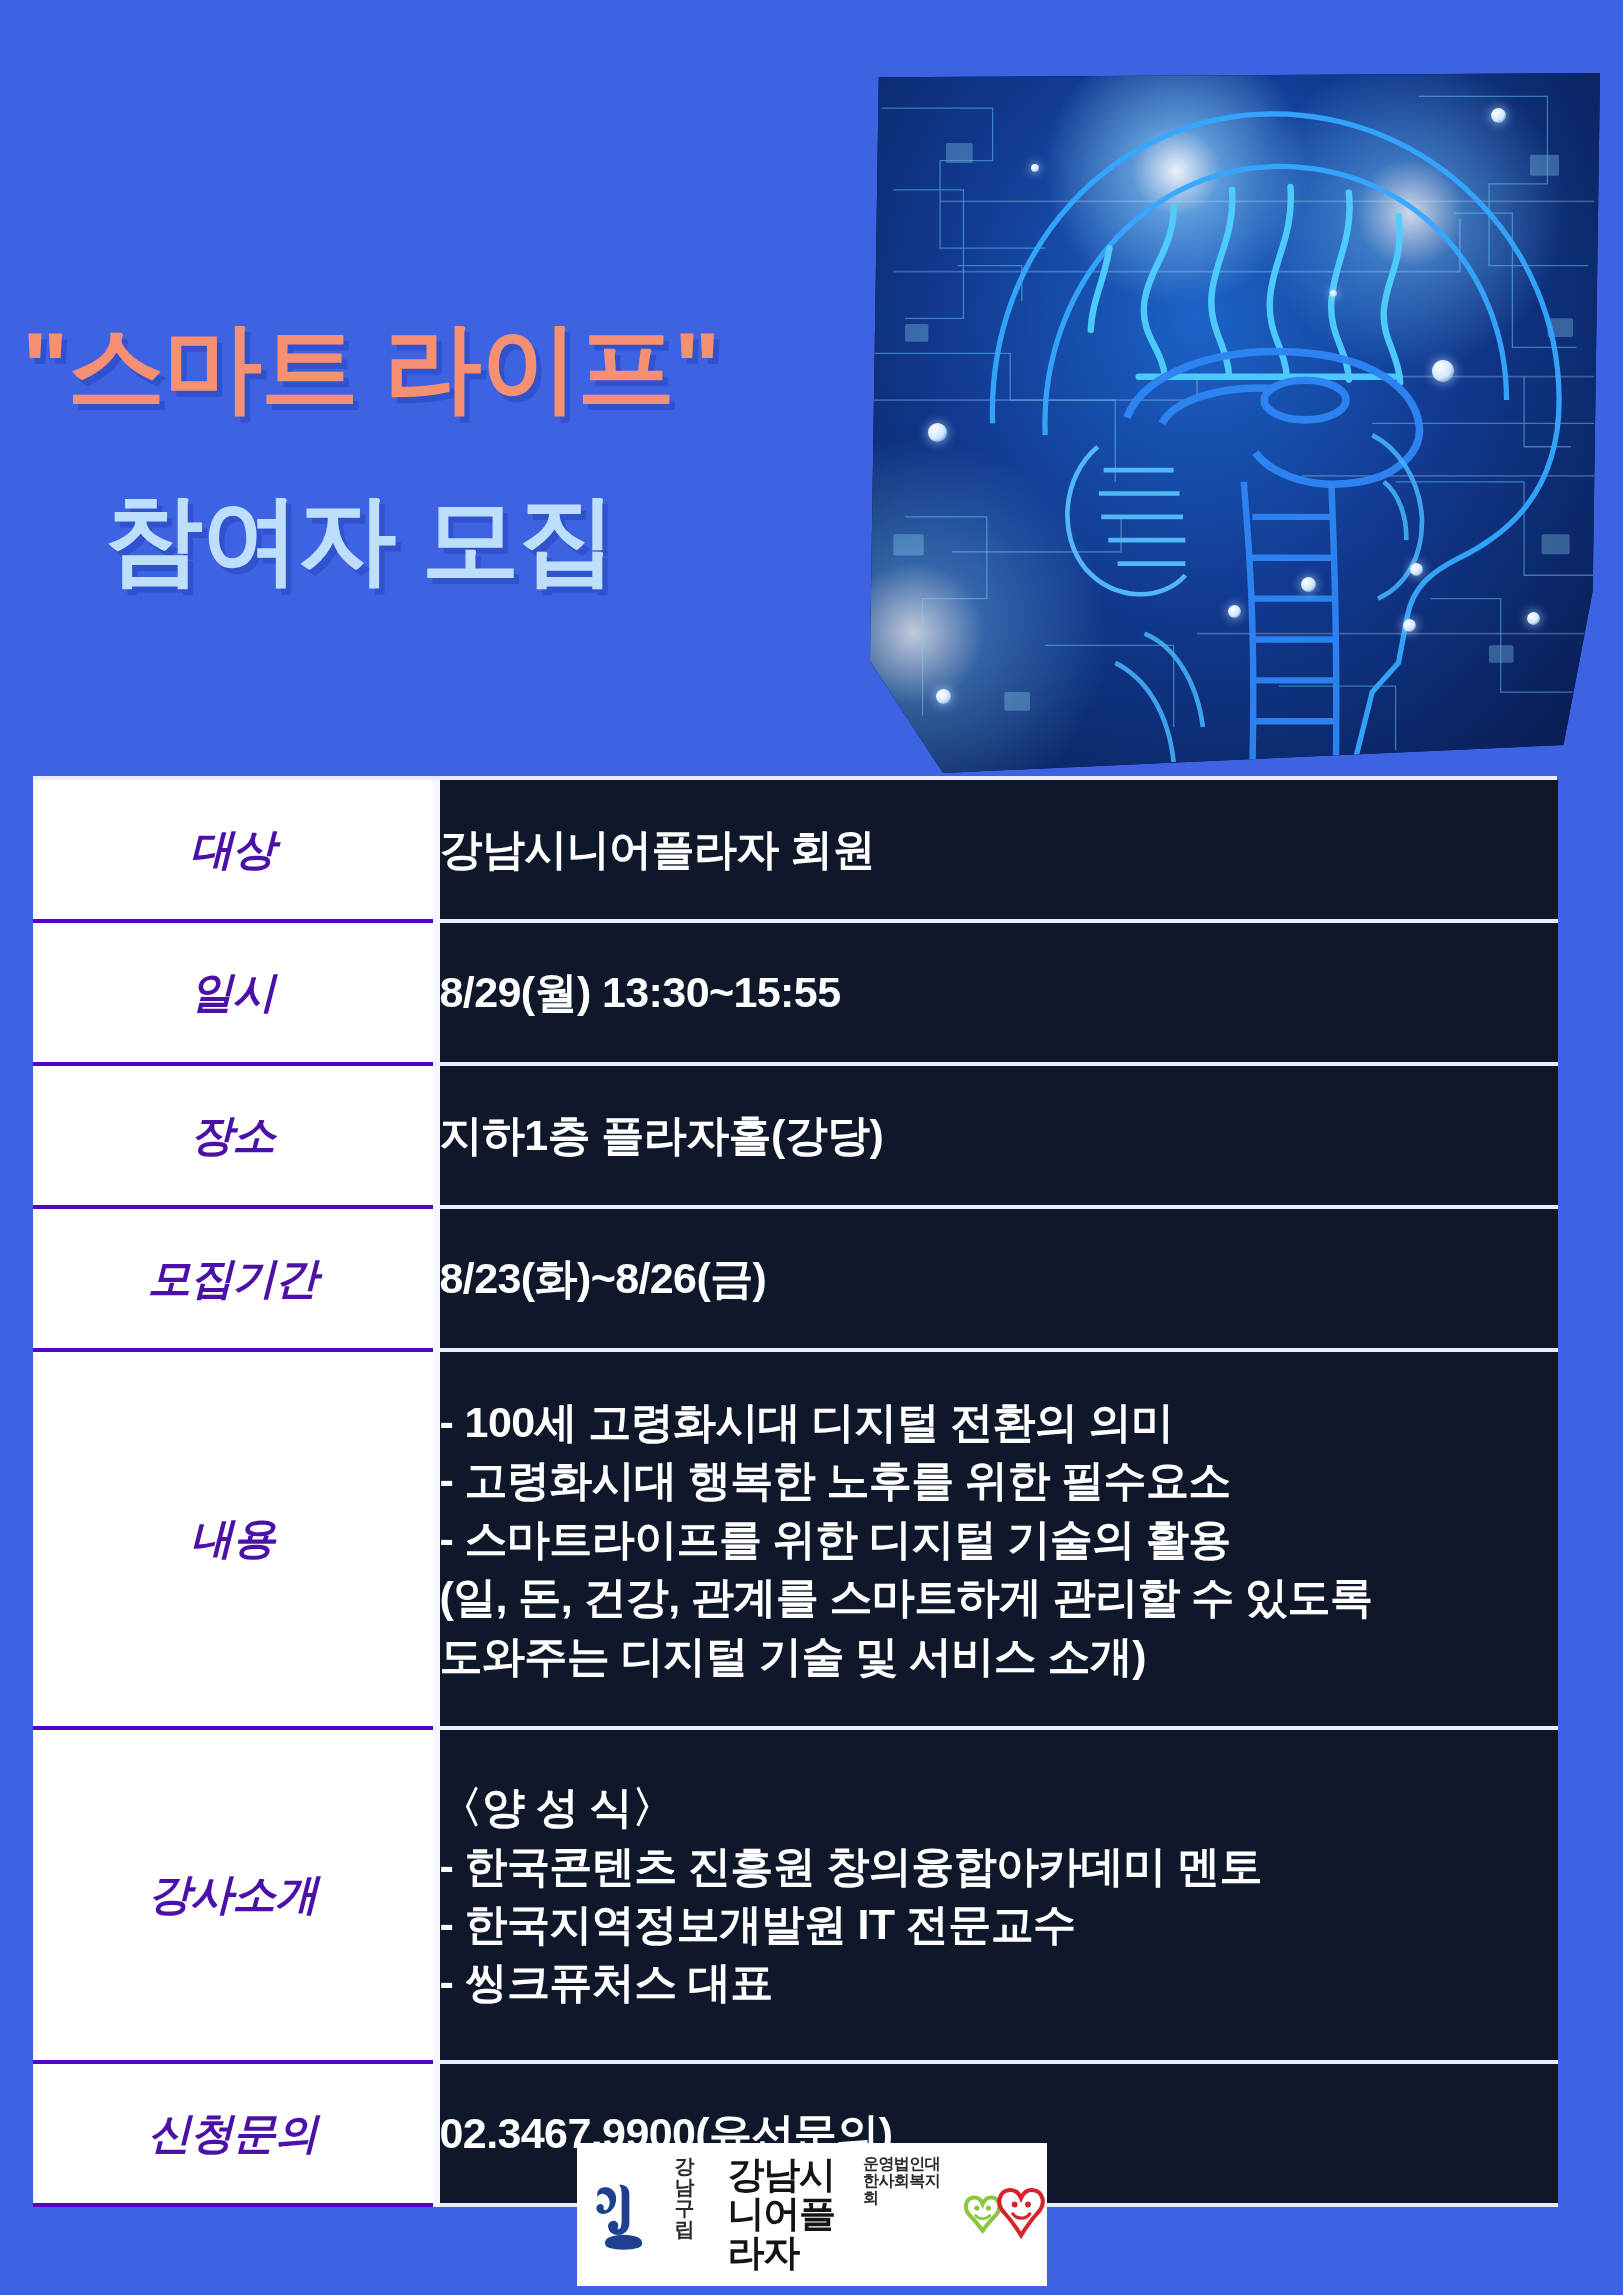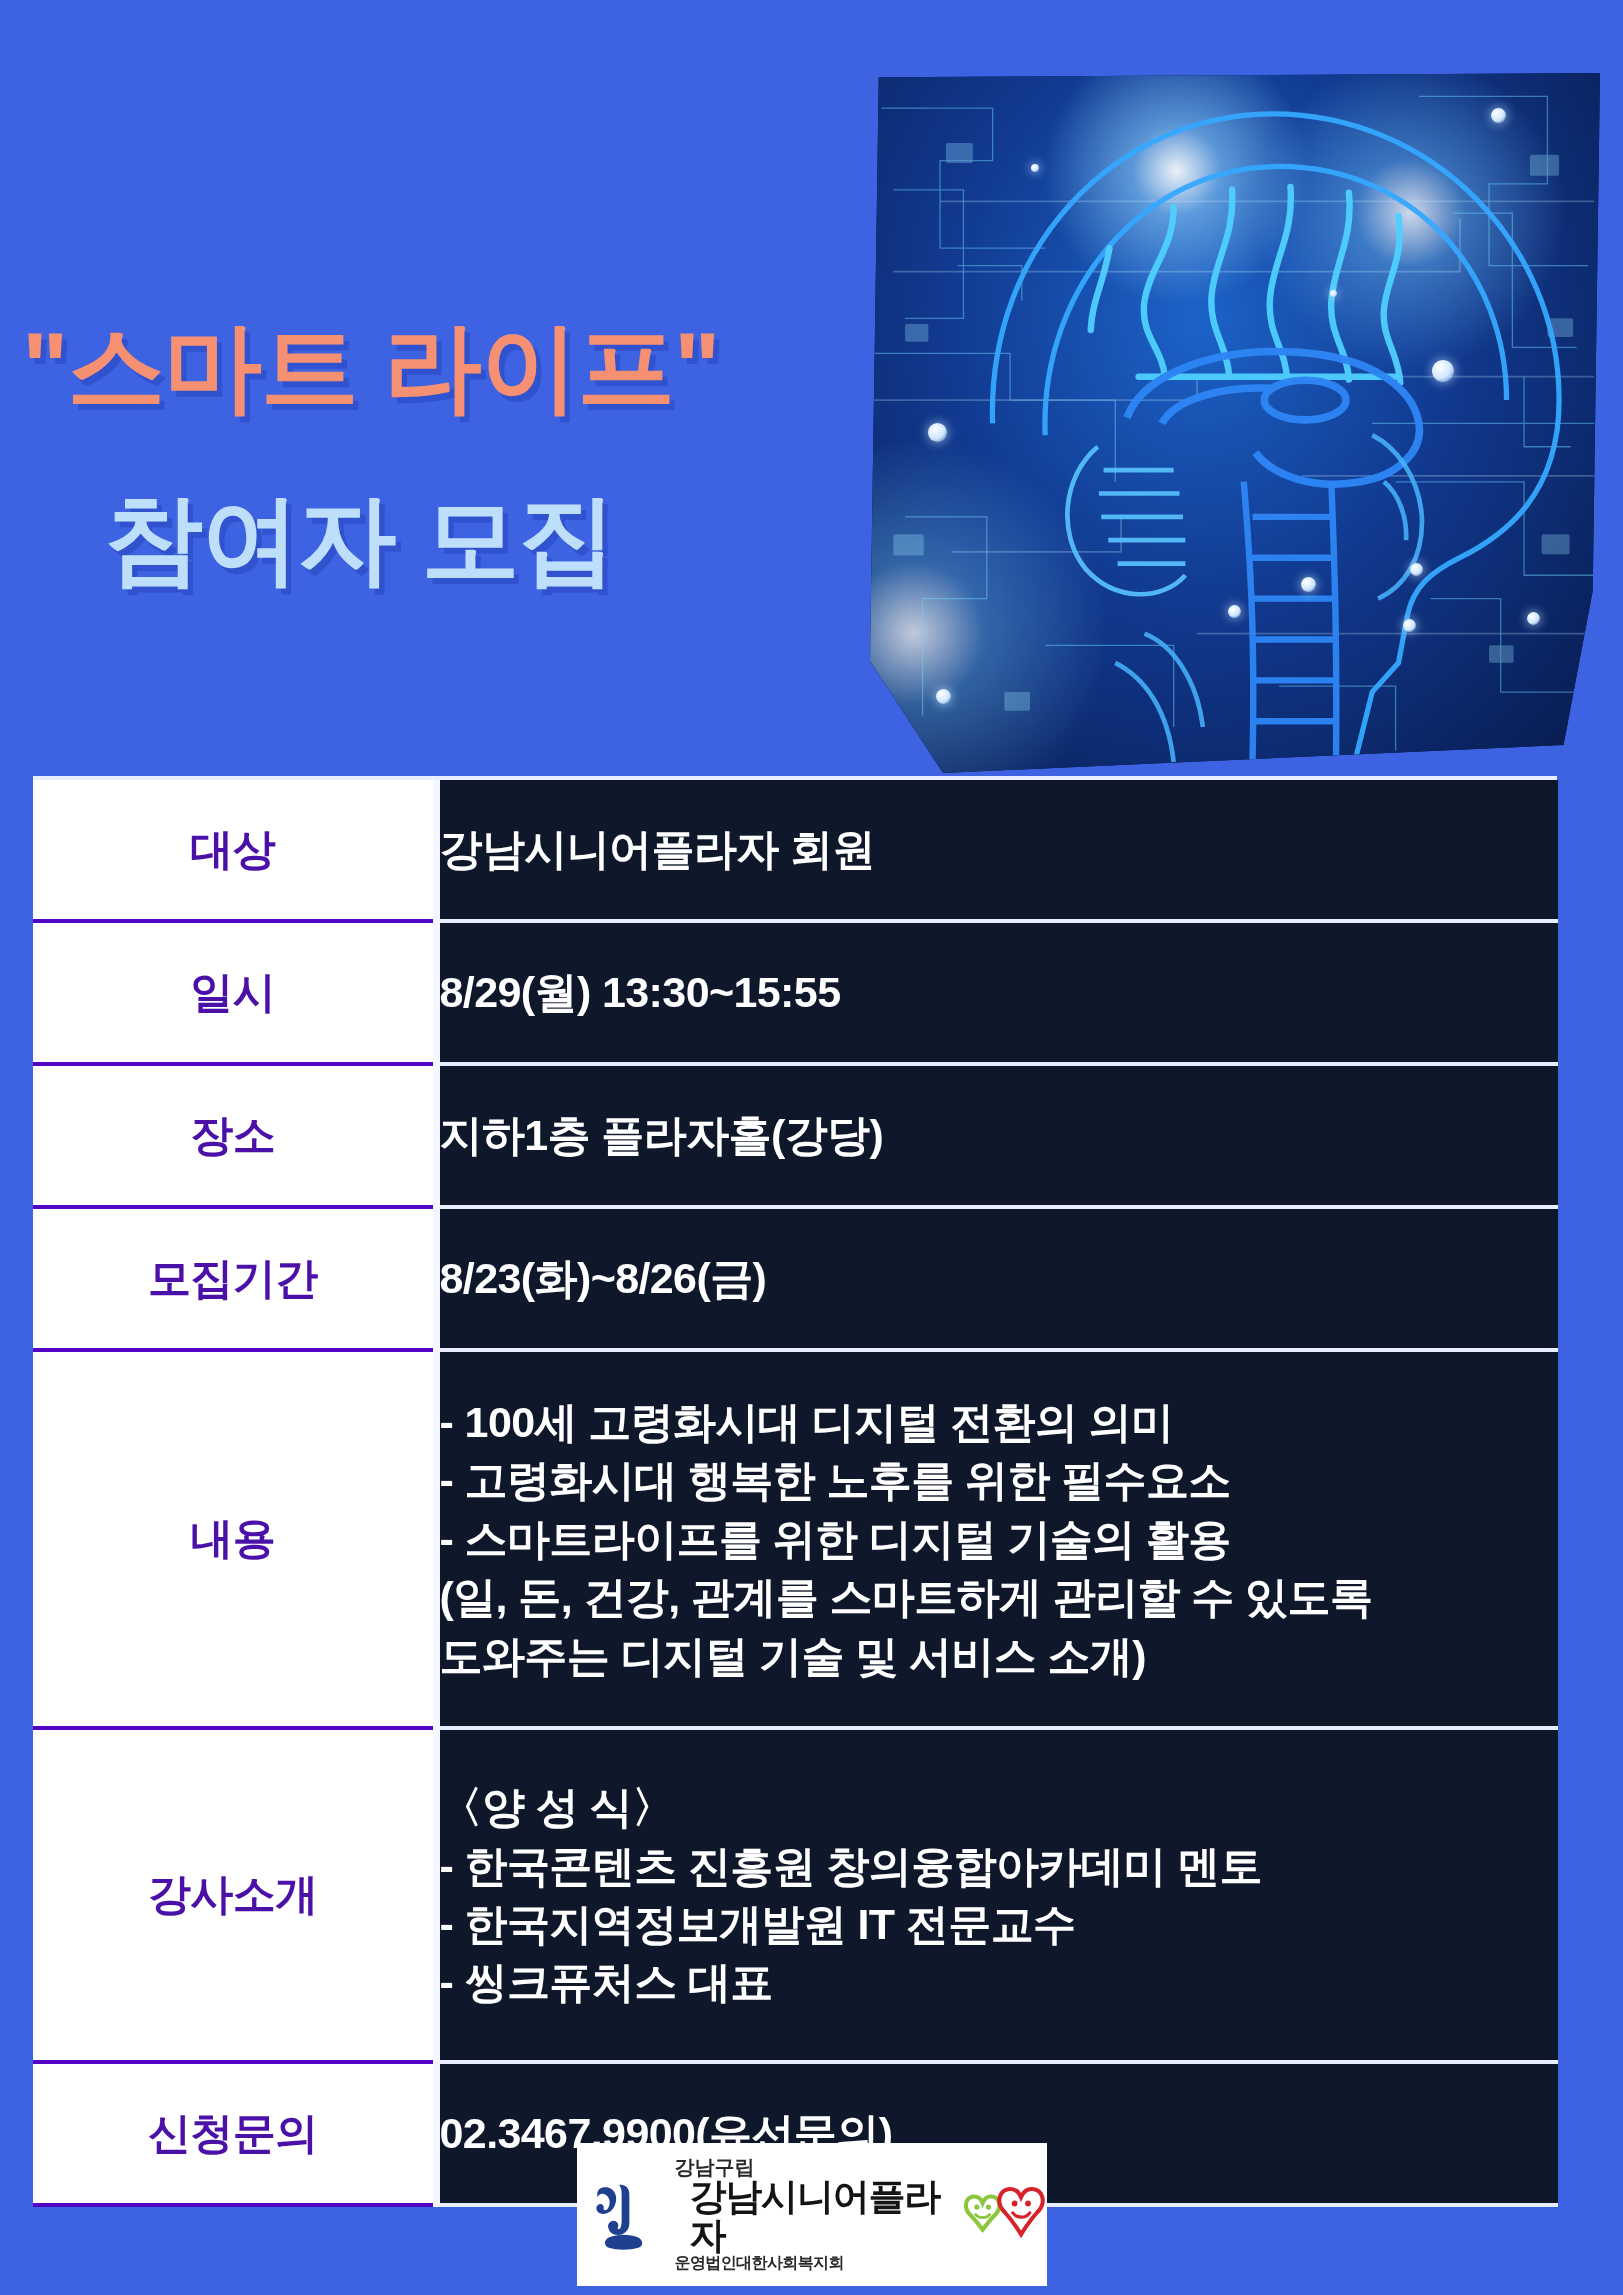--- a/index.html
+++ b/index.html
@@ -65,20 +65,21 @@
     padding:0;vertical-align:middle;
   }
   td.label-cell{
     background:#FFFFFF;
     color:#4B10A8;
     font-size:43px;font-weight:bold;
     text-align:center;
     border-bottom:4.1px solid #5303C4;
     letter-spacing:-0.6px;
     font-family:"Liberation Sans", sans-serif;
+    font-style:italic;
   }
   tr:last-child td.label-cell{border-bottom:4.1px solid #5303C4;}
   td.value-cell{
     background:#0f172a;
     color:#FFFFFF;
     font-size:43px;font-weight:bold;
     text-align:left;
     padding-left:31.5px;
     border-bottom:4.7px solid #E8EEFF;
     border-left:7px solid #F4F7FF;
@@ -96,21 +97,21 @@
   }
 
   
   #logo-box{
     position:absolute;left:50%;top:2143px;transform:translateX(-50%);
     width:470px;height:143px;background:#FFFFFF;
     display:flex;align-items:center;justify-content:center;
   }
   #logo-inner{display:flex;align-items:center;gap:10.5px;padding-left:10.5px;}
   #logo-mark{width:77px;height:77px;flex:0 0 auto;}
-  #logo-text{display:flex;flex-direction:column;justify-content:center;line-height:1.05;}
+  #logo-text{display:flex;flex-direction:row;justify-content:center;line-height:1.05;}
   #logo-sup{font-size:20px;color:#2A2A2A;font-weight:bold;letter-spacing:0px;}
   #logo-main{font-size:37px;color:#141414;font-weight:bold;letter-spacing:-1.2px;margin-left:15px;}
   #logo-sub{font-size:16px;color:#2A2A2A;font-weight:bold;letter-spacing:-0.6px;}
   #logo-hearts{width:88px;height:64px;flex:0 0 auto;margin-left:4.7px;}
 </style>
 </head>
 <body>
 
 <div id="header-block">
   <div class="title-line" id="title-2">"스마트 라이프"</div>

